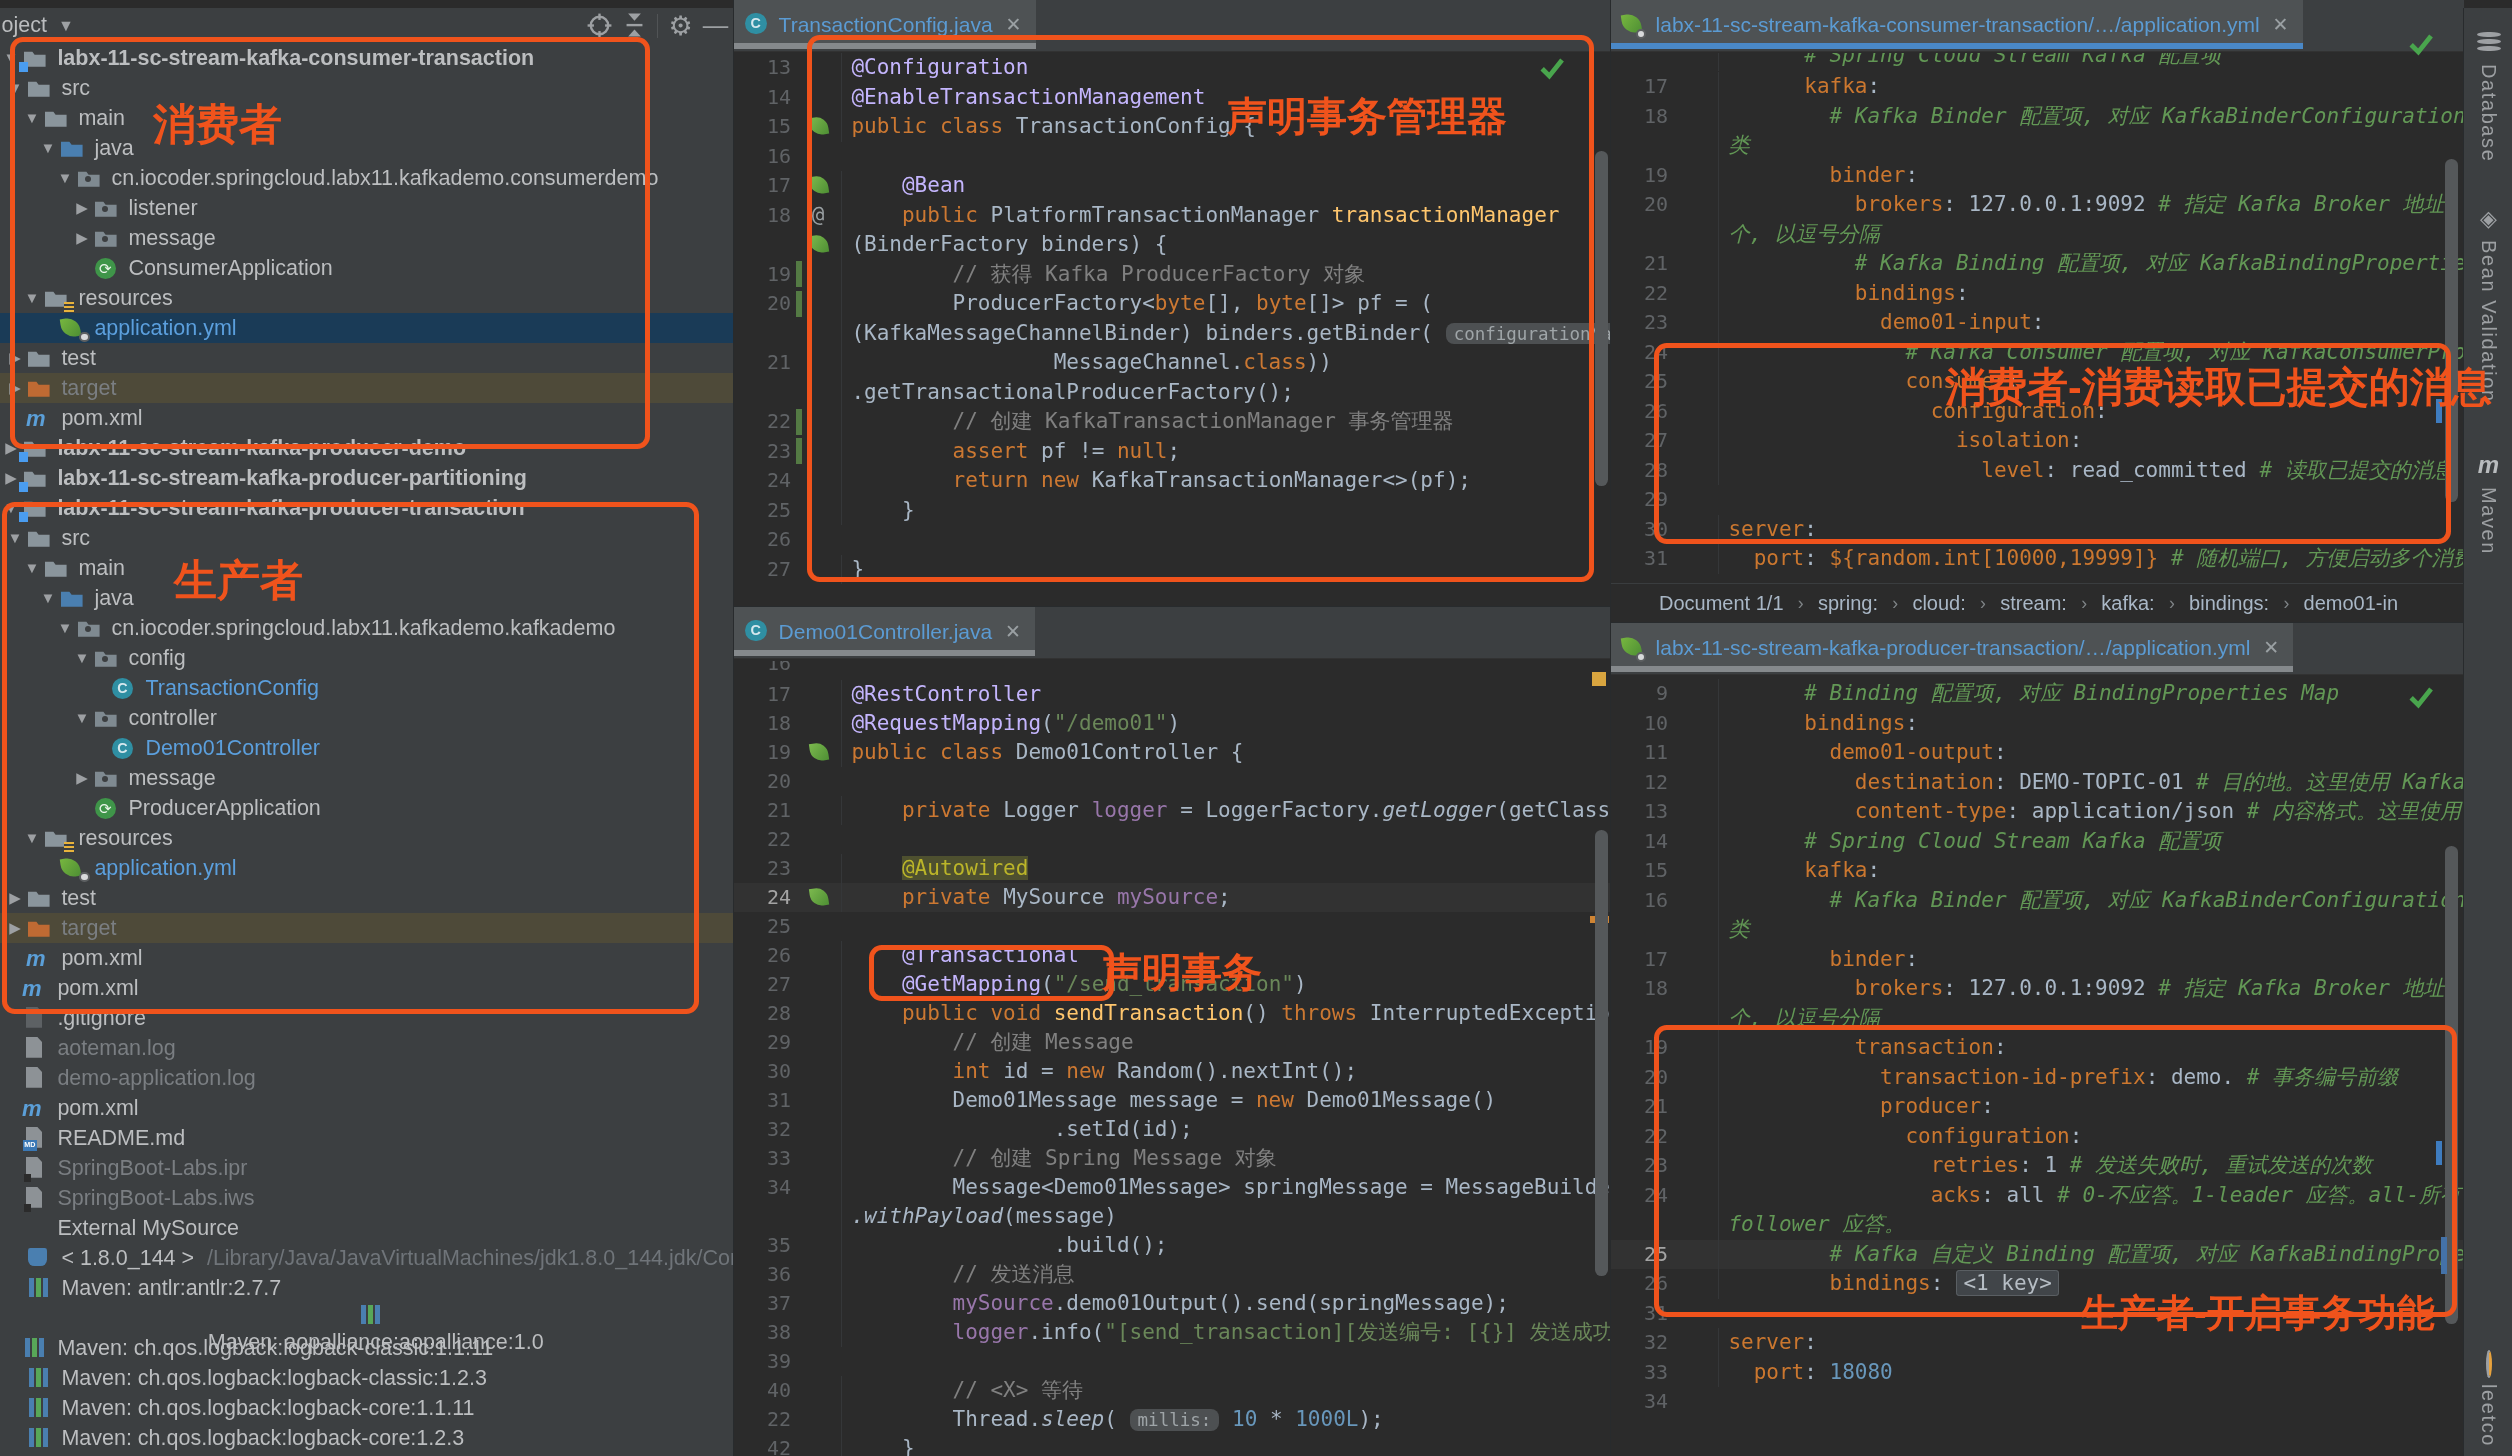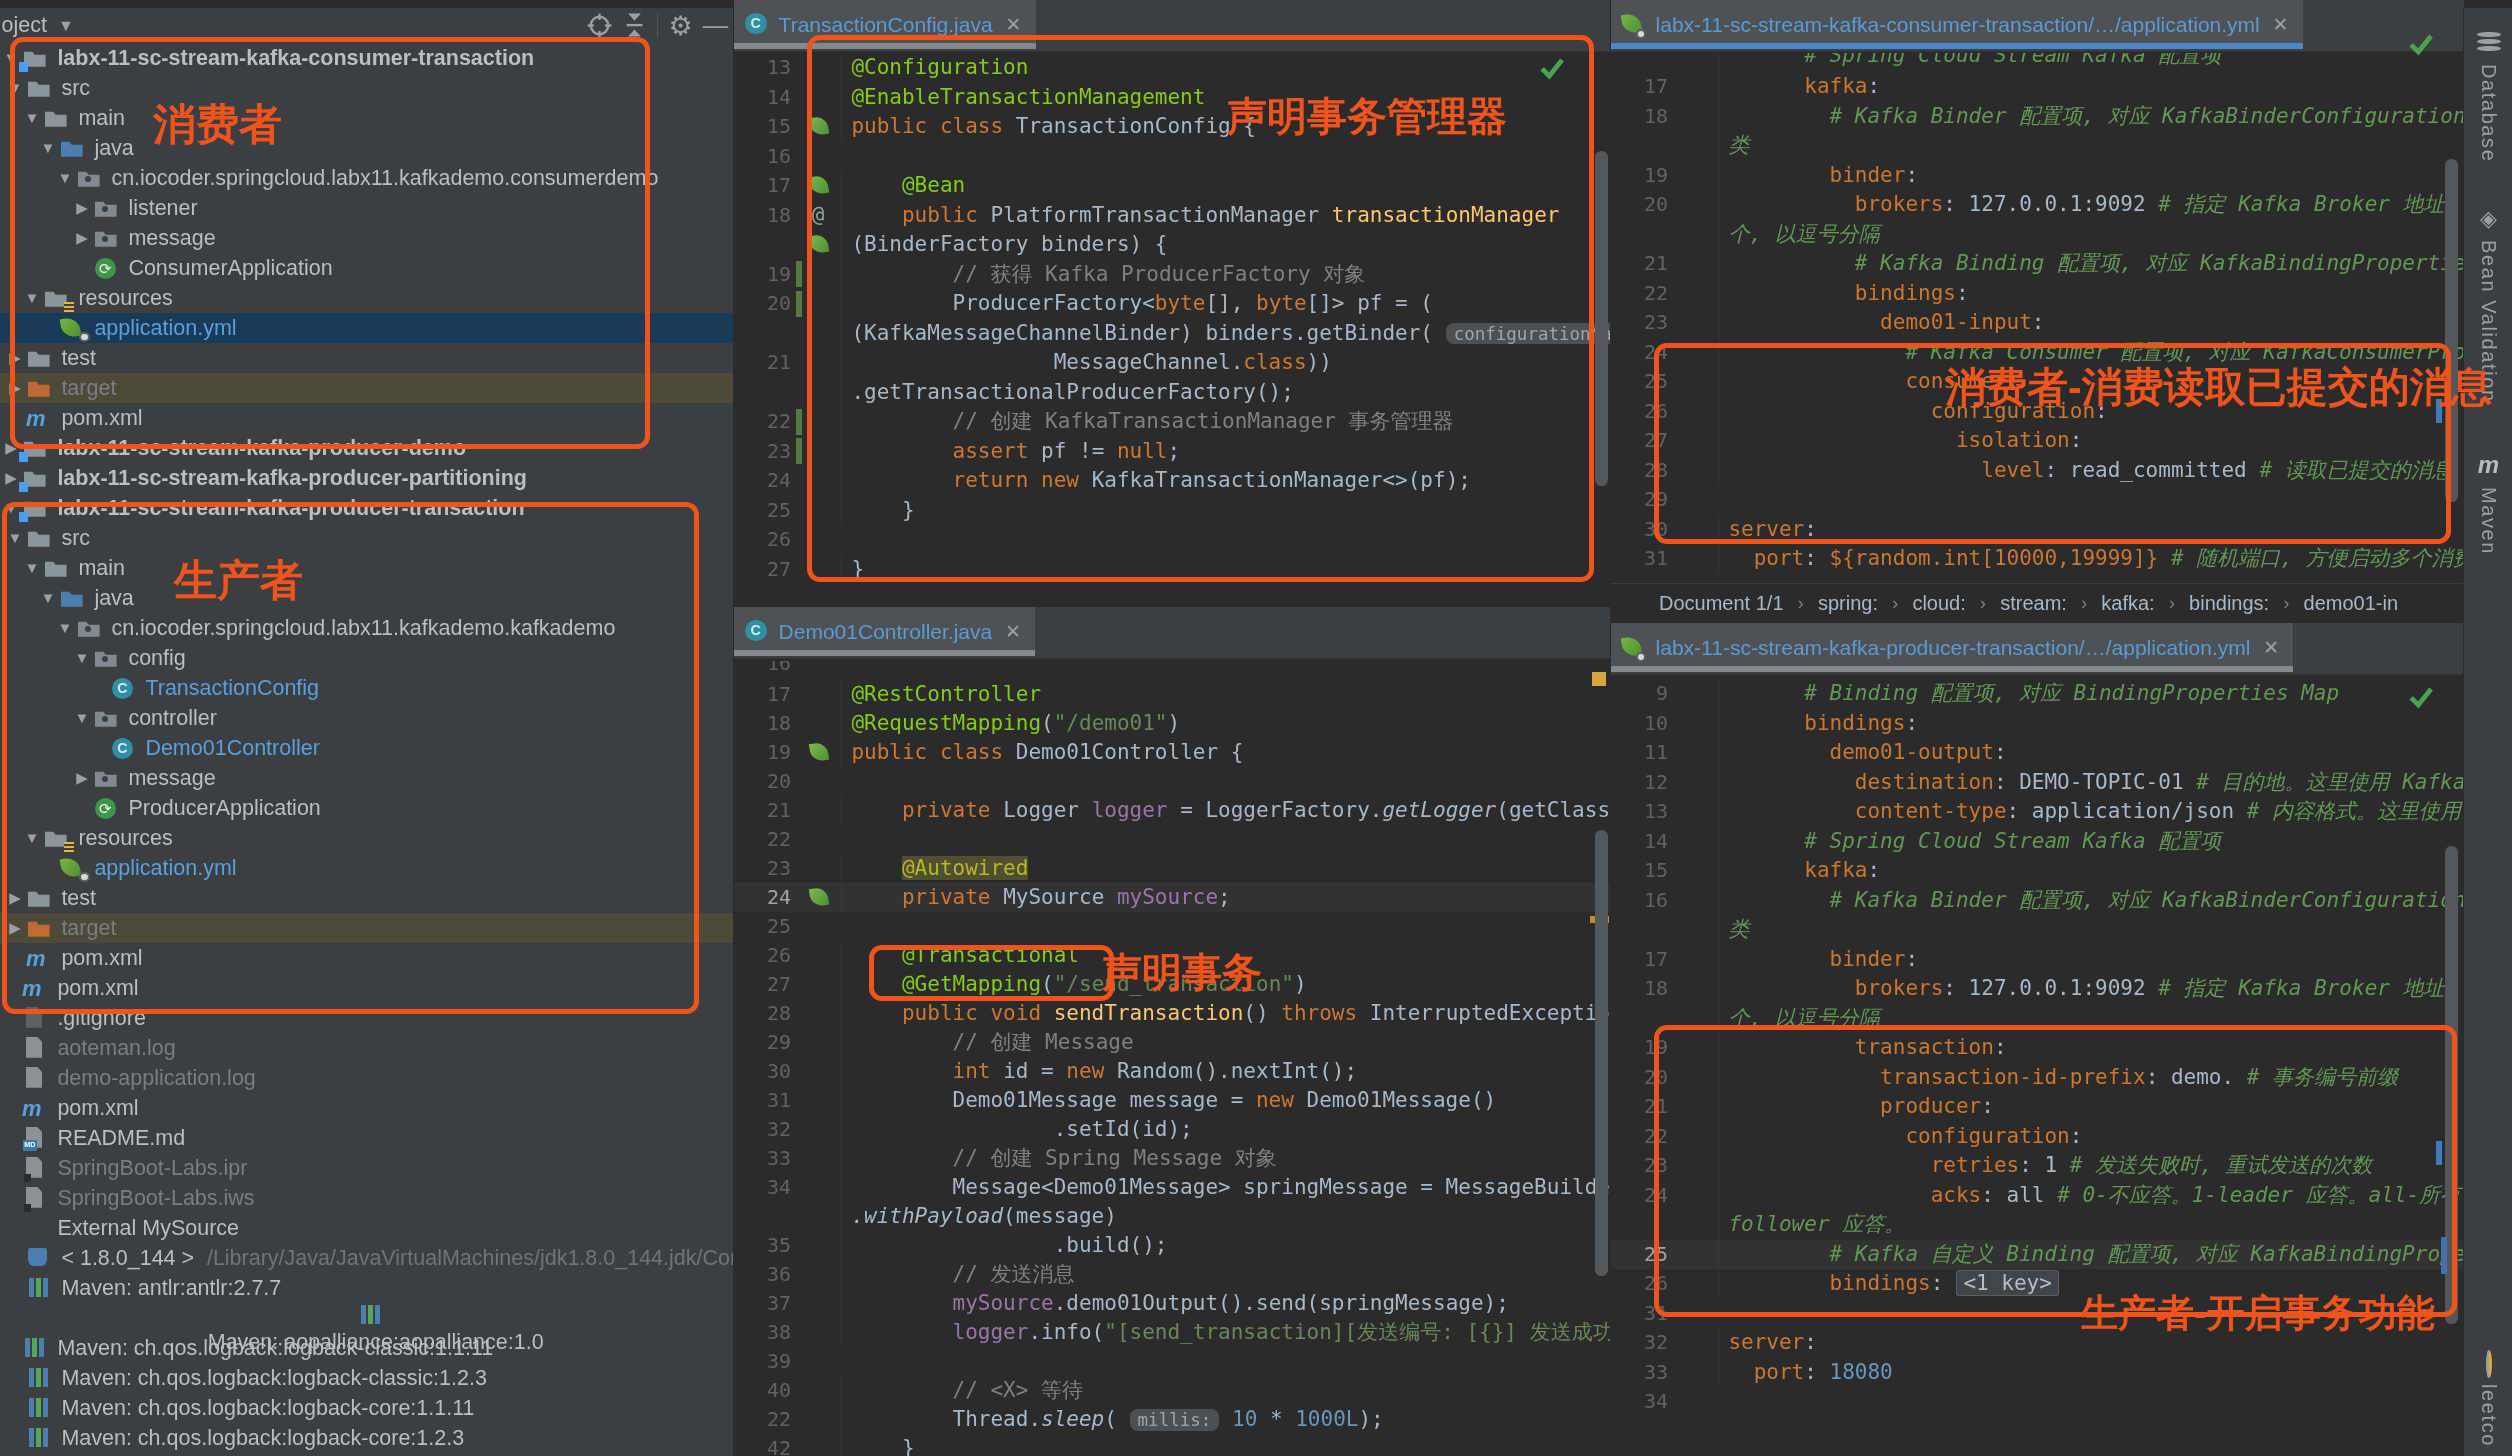--- a/index.html
+++ b/index.html
@@ -71,21 +71,21 @@
   .h36 .row{height:29px;line-height:29px;}
   .row.hl{background:#323232;}
   .row.hl .ln{color:#a4a4a4;}
   .row.clip{height:19px;overflow:hidden;}
   .row.clip .ln,.row.clip .ct,.row.clip .gut{position:relative;top:-12px;}
   .ln{display:inline-block;width:57px;text-align:right;padding-right:12.8px;color:#606366;font-size:20px;
       font-family:"DejaVu Sans Mono",monospace;vertical-align:top;}
   .gut{display:inline-block;width:37px;position:relative;vertical-align:top;}
   .ct{border-left:0.8px solid #353739;padding-left:9.6px;display:inline-block;vertical-align:top;}
   .chg{position:absolute;left:62px;top:1.6px;width:6.4px;height:26px;background:#547a44;}
-  .k{color:#cc7832;} .a{color:#84cc16;} .a2{color:#bbb529;background:#4e502f;} .s{color:#6a8759;}
+  .k{color:#cc7832;} .a{color:#c4b5fd;} .a2{color:#bbb529;background:#4e502f;} .s{color:#6a8759;}
   .c{color:#808080;} .g{color:#629755;font-style:italic;} .y{color:#cb772f;} .n{color:#6897bb;}
   .f{color:#9876aa;} .m{color:#ffc66d;} .d{color:#a9b7c6;} .i{color:#a9b7c6;font-style:italic;}
   .hint{background:#4d5052;color:#9fa5a8;border-radius:8px;padding:0.8px 8px;font-size:17.5px;}
   .fold{background:#414549;color:#b6bdc4;border:0.8px solid #5a5f63;border-radius:3.2px;padding:0 6.4px;}
   .ileaf{position:absolute;left:6.4px;top:4.8px;width:17.5px;height:17.5px;background:linear-gradient(135deg,#7cb94e,#4e8f34);
          border-radius:0 70% 0 70%;transform:rotate(-8deg);}
   .iat{position:absolute;left:8px;top:0;color:#9aa0a3;font-size:21px;}
   .check{position:absolute;width:27px;height:24px;}
   .check svg{display:block;}
   .sthumb{position:absolute;width:12.8px;border-radius:6.4px;background:#55585a;}

